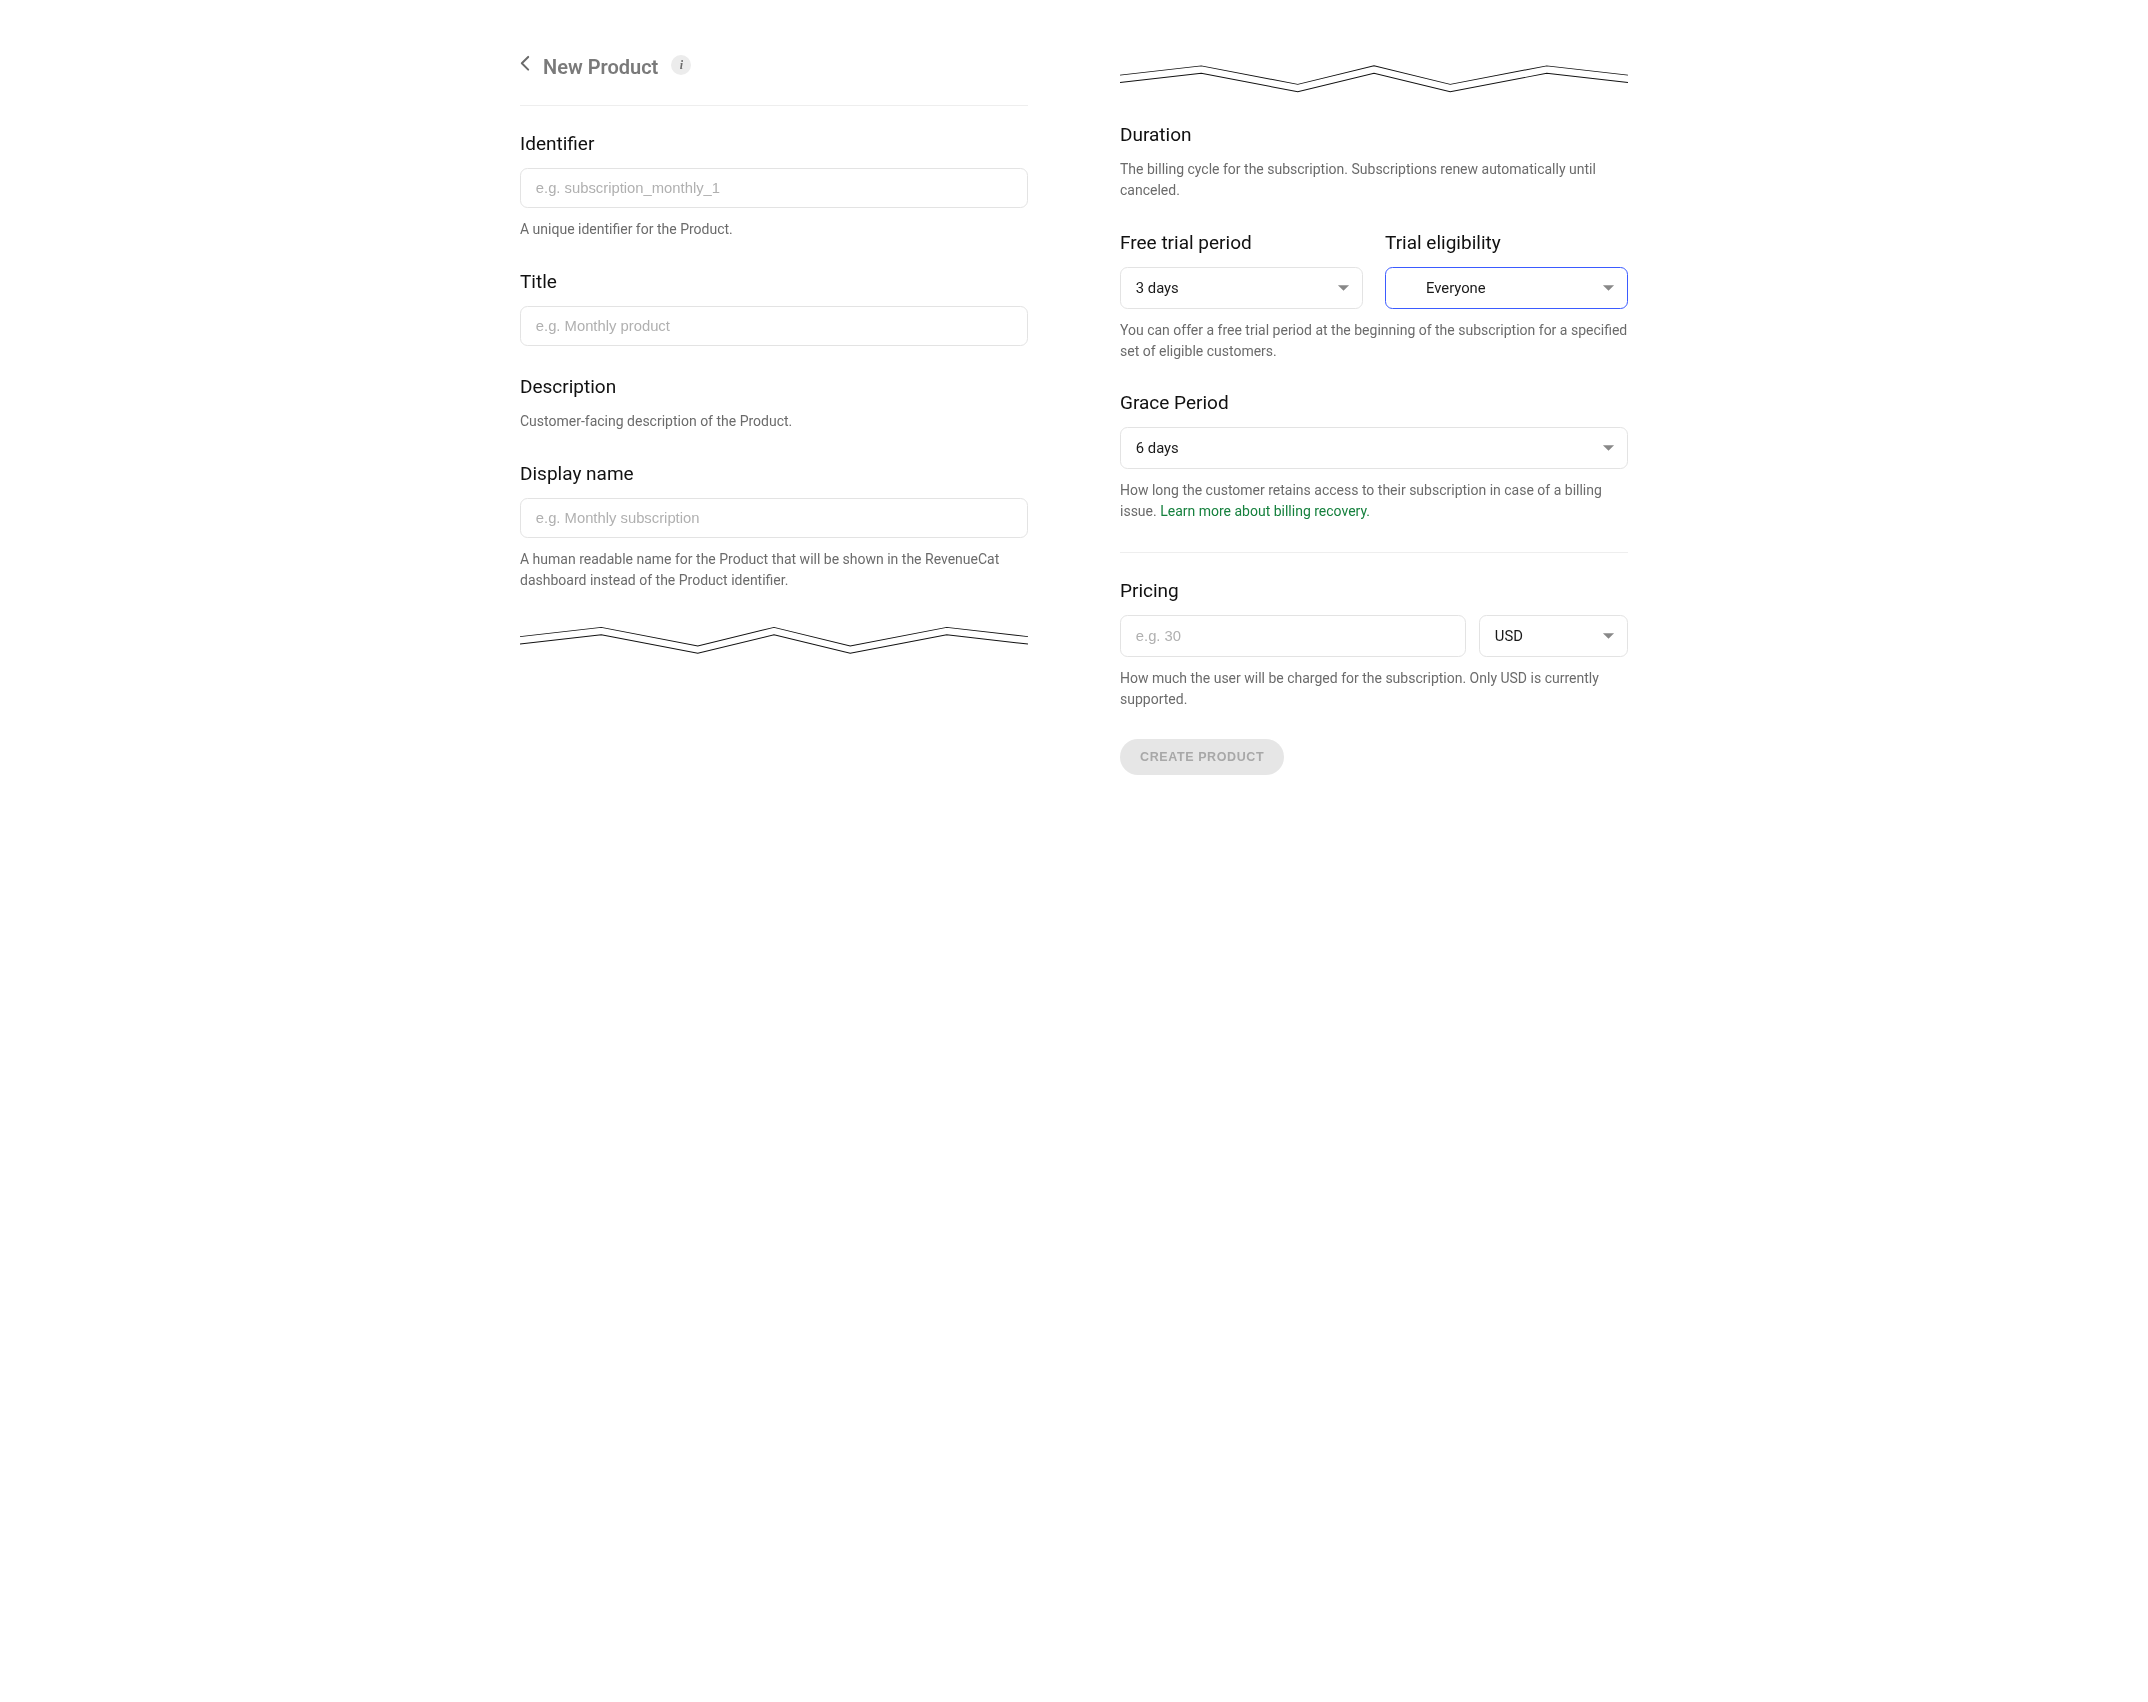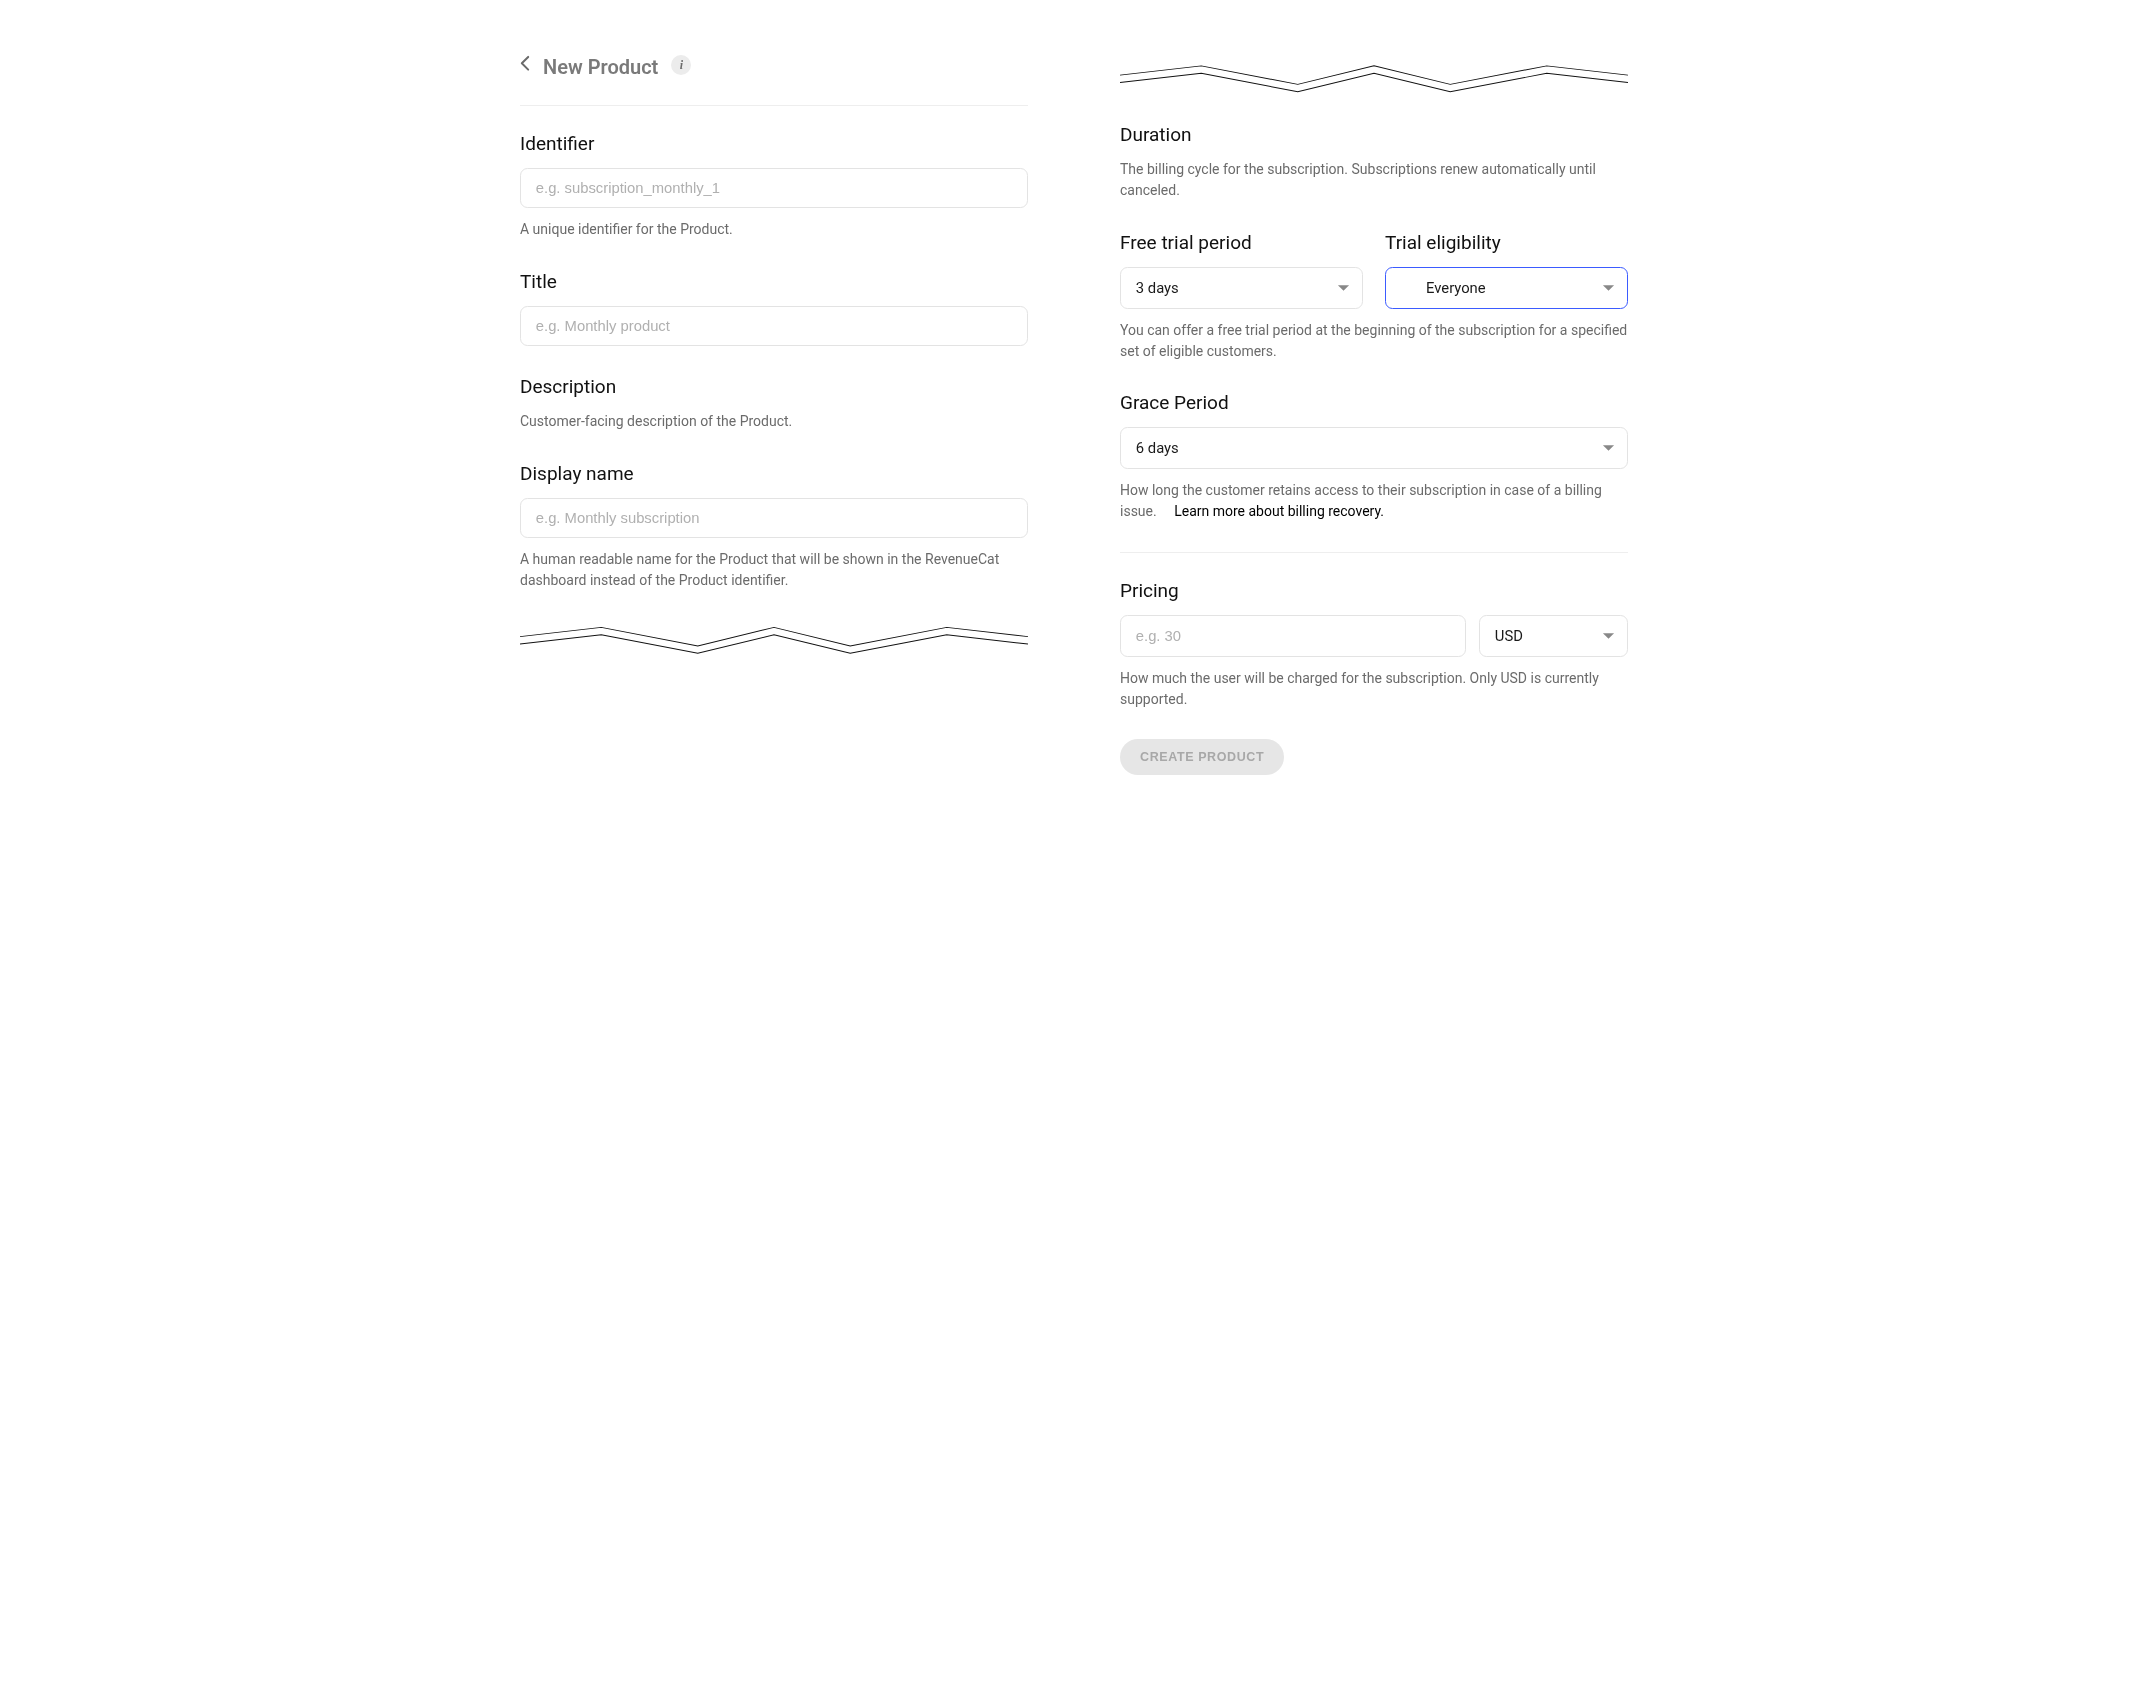--- a/index.html
+++ b/index.html
@@ -79,23 +79,22 @@
     .text-input::placeholder {
       color: #b0b0b0;
     }
     .help-text {
       font-size: 14px;
       color: #6b6b6b;
       line-height: 1.5;
       margin-top: 11px;
     }
     .help-text a {
-      color: #000000;
+      color: #15803d;
       text-decoration: none;
-      margin-left: 14px;
     }
     .select-wrap {
       position: relative;
       width: 100%;
     }
     .select-box {
       width: 100%;
       padding: 11px 37px 11px 14.8px;
       font-size: 14.8px;
       border: 0.9px solid #e3e3e3;

